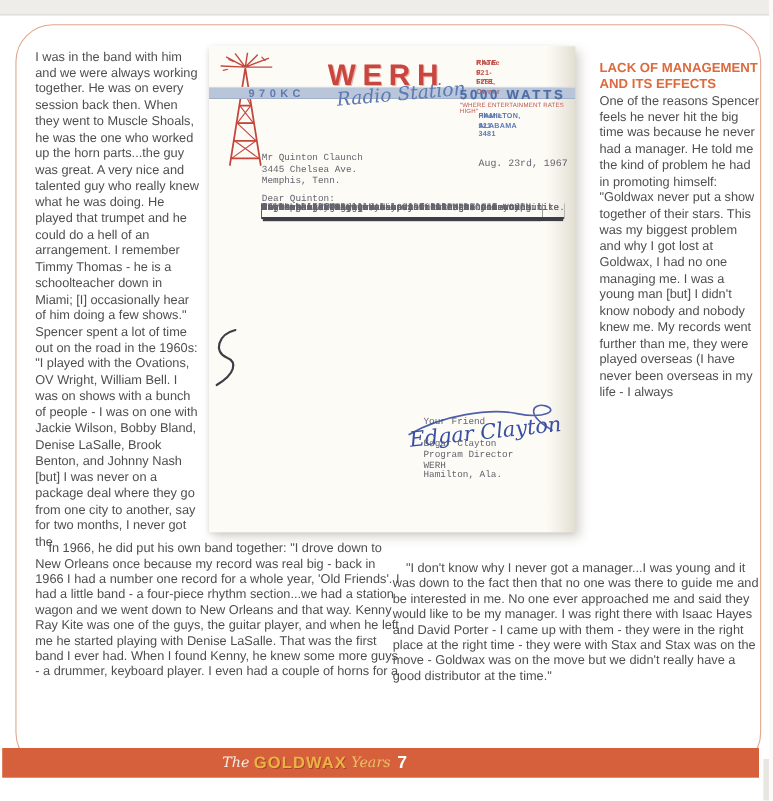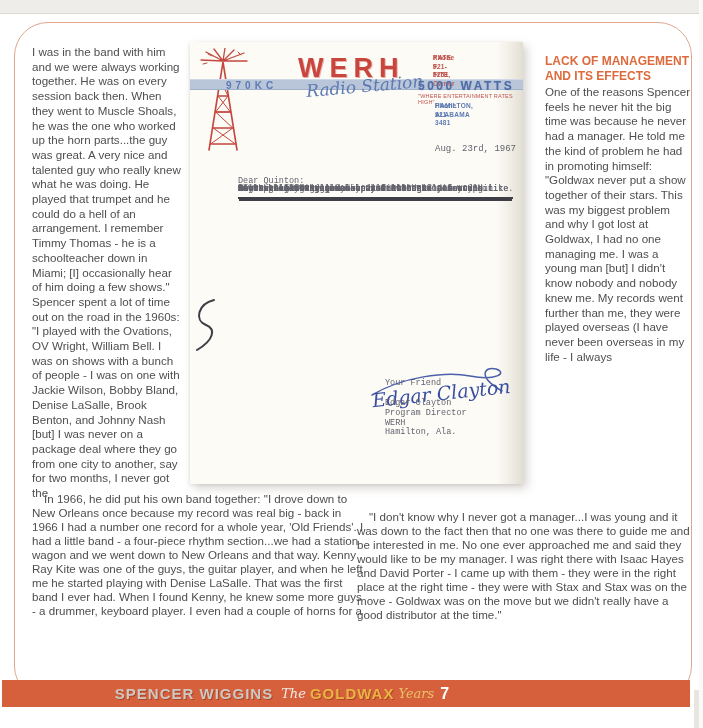--- a/index.html
+++ b/index.html
@@ -102,20 +102,25 @@
       <div>KATE F. FITE, Owner</div>
       <div>Phone 921-5251</div>
     </div>
     <div class="watts">5000 WATTS</div>
     <div class="slogan">"WHERE ENTERTAINMENT RATES HIGH"</div>
     <div class="phone2">
       <div>Phone 921-3481</div>
       <div>HAMILTON, ALABAMA</div>
     </div>
     <div class="tw date">Aug. 23rd, 1967</div>
+    <div class="tw addr" id="letter-address">
+        <div style="position: static;">Mr Quinton Claunch</div>
+        <div style="position: static;">3445 Chelsea Ave.</div>
+        <div style="position: static;">Memphis, Tenn.</div>
+      </div>
     <div class="tw salute">Dear Quinton:</div>
     <div class="tw letter-body" id="letter-body">
         <div class="tw-line"><span>Just thought I would drop you a line and let you</span></div>
         <div class="tw-line"><span>know about the </span><span class="pen-u">new Spencer Wiggins record of the</span></div>
         <div class="tw-line"><span class="pen-u">POWER OF A WOMEN</span><span> . </span><span class="pen-u">It looks like it gonna be a</span></div>
         <div class="tw-line"><span class="pen-u">big one and I believe it will RISE and AIR and hit</span></div>
         <div class="tw-line"><span>the charts for you soon.  </span><span class="pen-u">Its really moving the</span></div>
         <div class="tw-line"><span class="pen-u">folks here in North Ala.</span></div>
         <div class="tw-line"><span>We certainly enjoyed our visit with all of you</span></div>
         <div class="tw-line"><span>last week as we always look forward to our trips</span></div>
@@ -136,21 +141,20 @@
     <div class="sig-script">Edgar Clayton</div>
     <div class="tw signer" id="letter-signer">
         <div style="position: static;">Edgar Clayton</div>
         <div style="position: static;">Program Director</div>
         <div style="position: static;">WERH</div>
         <div style="position: static;">Hamilton, Ala.</div>
       </div>
   </div>
 
   <div class="footer-bar">
-    <span class="f-artist">SPENCER WIGGINS</span>
     <span class="f-the">The</span>
     <span class="f-label">GOLDWAX</span>
     <span class="f-years">Years</span>
     <span class="f-num">7</span>
   </div>
 
   <div class="corner-notch"></div>
 </div>
 
 </body></html>

